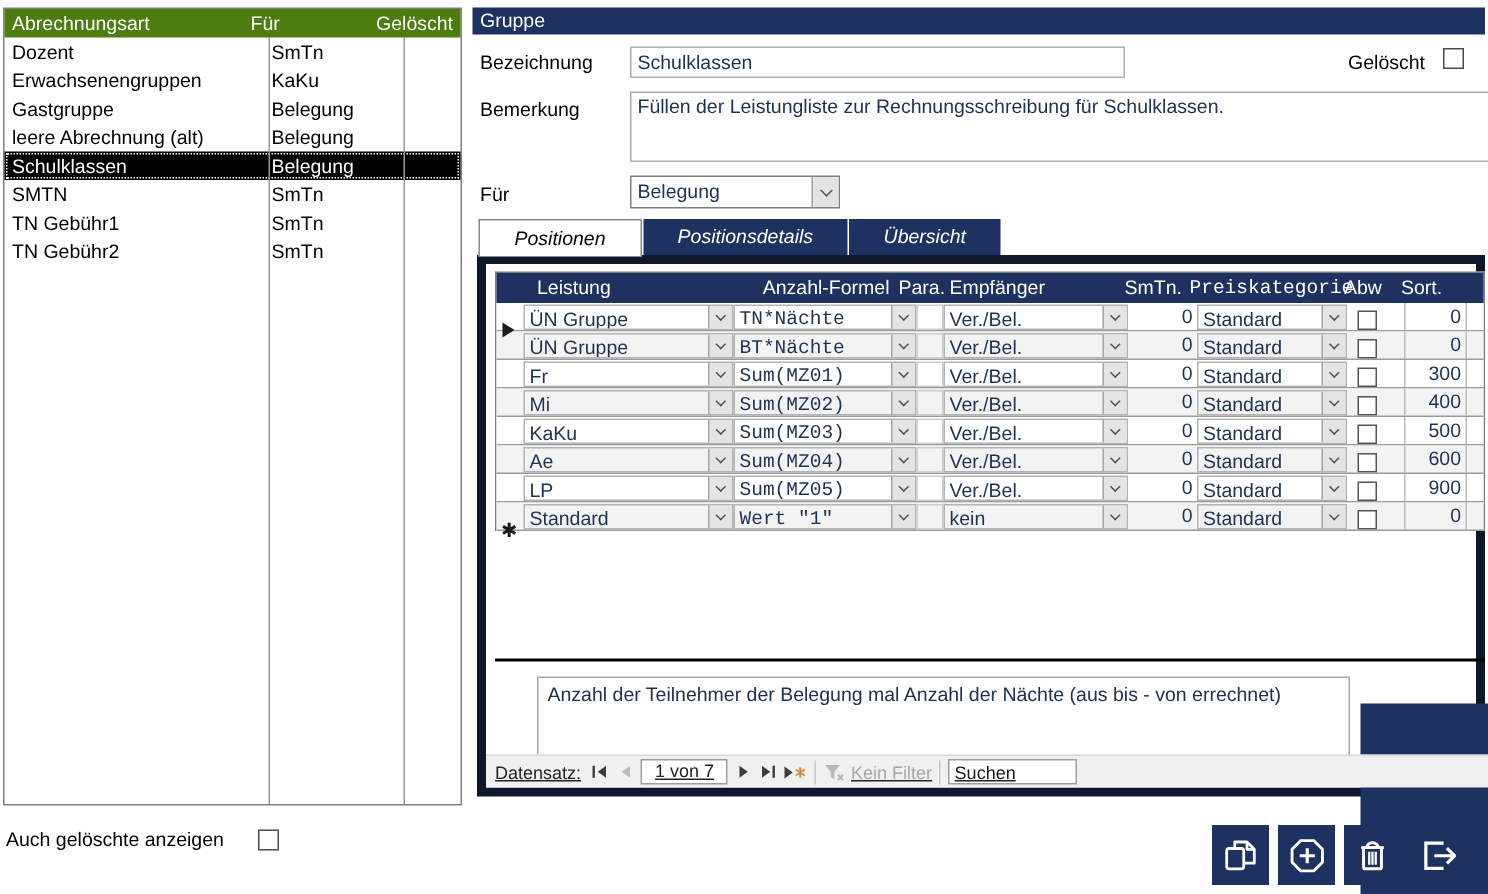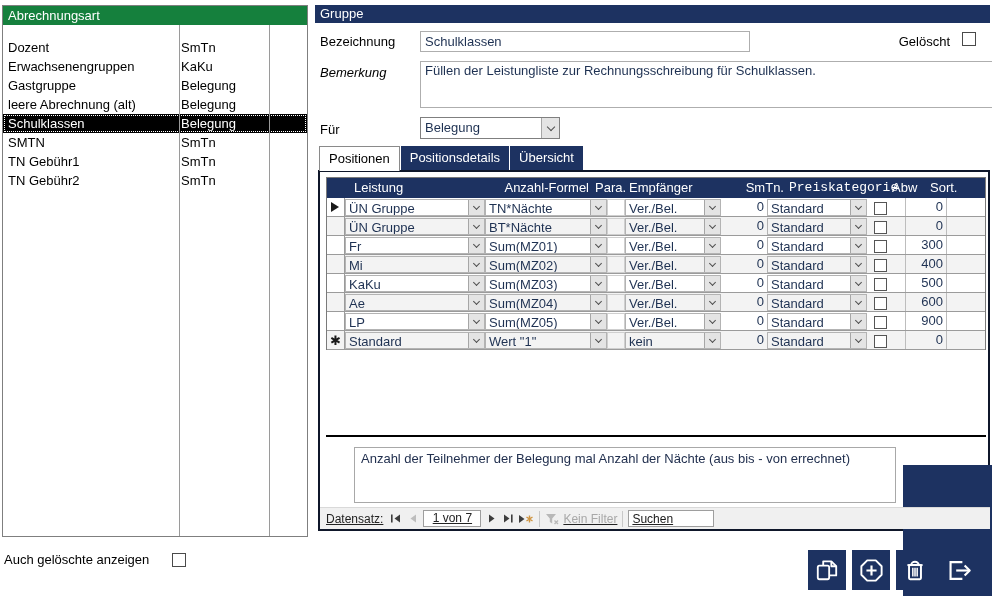--- a/index.html
+++ b/index.html
@@ -1,25 +1,25 @@
 <!DOCTYPE html>
 <html><head>
 <meta charset="utf-8">
 <style>
   * { margin:0; padding:0; box-sizing:border-box; }
   body { background:#fff; font-family:"Liberation Sans", sans-serif; }
   .screen { position:relative; width:992px; height:596px; background:#fff; overflow:hidden; font-size:13px; color:#000; }
 
   
   .list-panel { position:absolute; left:2px; top:5px; width:306px; height:532px; border:1px solid #7f7f7f; background:#fff; }
-  .list-header { display:flex; height:19px; background:#15803d; color:#fff; line-height:19px;flex-direction:column; }
+  .list-header { display:flex; height:19px; background:#4d7c0f; color:#fff; line-height:19px; }
   .lh-name { width:176px; padding-left:5px; }
   .lh-fuer { width:90px; }
   .lh-gel { flex:1; text-align:right; padding-right:5px; }
-  .list-body { padding-top:13px; }
+  .list-body { padding-top:0; }
   .list-row { display:flex; height:19px; line-height:19px; cursor:default; }
   .list-row .lr-name { width:176px; padding-left:5px; white-space:nowrap; overflow:hidden; }
   .list-row .lr-fuer { width:90px; padding-left:2px; }
   .list-row .lr-gel { flex:1; }
   .list-row.sel { background:#000; color:#fff; outline:1px dotted #fff; outline-offset:-2px; }
   .vline { position:absolute; top:19px; bottom:0; width:0; border-left:1px solid #9a9a9a; }
   .vline.v1 { left:176px; } .vline.v2 { left:266px; }
 
   
   .show-deleted { position:absolute; left:4px; top:552px; height:16px; line-height:16px; }
@@ -28,49 +28,49 @@
 
   
   .details-panel { position:absolute; left:315px; top:5px; width:675px; height:535px; }
   .panel-header { height:18px; background:#1d3261; color:#fff; line-height:18px; padding-left:5px; }
   .lbl { position:absolute; white-space:nowrap; }
   .txt-input { position:absolute; border:1px solid #aeaeae; background:#fff; color:#1e3152; font-family:"Liberation Sans",sans-serif; font-size:13px; padding:1px 4px; }
   #bez-label { left:5px; top:29px; }
   #bez-input { left:105px; top:26px; width:330px; height:21px; }
   #gel-label { left:565px; top:29px; width:70px; text-align:right; }
   #gel-check { position:absolute; left:647px; top:27px; }
-  #bem-label { left:5px; top:60px;font-style:italic; }
+  #bem-label { left:5px; top:60px; }
   #bem-input { left:105px; top:56px; width:665px; height:47px; resize:none; overflow:hidden; line-height:15px; }
   #fuer-label { left:5px; top:117px; }
   .combo { position:absolute; left:105px; top:112px; width:140px; height:22px; border:1px solid #7f7f7f; background:#fff; display:flex; }
   .combo-text { flex:1; padding:2px 4px; color:#1e3152; white-space:nowrap; overflow:hidden; }
   .dd { width:18px; background:#e4e4e4; border-left:1px solid #a6a6a6; display:flex; align-items:center; justify-content:center; cursor:default; }
   .chev { width:6px; height:6px; border-right:1.5px solid #4f4f4f; border-bottom:1.5px solid #4f4f4f; transform:rotate(45deg); margin-top:-3px; }
 
   
   .tabbar { position:absolute; left:4px; top:141px; height:24px; display:flex; z-index:3; }
-  .tab { height:24px; line-height:24px; padding:0 9px; background:#1d3261; color:#fff; margin-right:1px; cursor:default; }
+  .tab { height:24px; line-height:24px; padding:0 23px; background:#1d3261; color:#fff; margin-right:1px; cursor:default;font-style:italic; }
   .tab.active { background:#fff; color:#000; border:1px solid #8a8a8a; border-bottom:none; height:25px; }
 
   
-  .tabpage { position:absolute; left:3px; top:165px; width:672px; height:361px; border:2px solid #0f172a; background:#fff; }
+  .tabpage { position:absolute; left:3px; top:165px; width:672px; height:361px; border:6px solid #0f172a; background:#fff; }
 
   
   .postable { position:absolute; left:6px; top:5px; width:660px; border:1px solid #7a7a7a; border-bottom:none; background:#fff; }
   .thead { position:relative; height:20px; background:#1d3261; color:#fff; line-height:20px; }
   .thead span { position:absolute; top:0; white-space:nowrap; }
   .hl-leistung { left:27px; } .hl-anzahl { left:160px; width:102px; text-align:right; }
   .hl-para { left:268px; } .hl-empf { left:302px; }
   .hl-kdnr { left:405px; width:52px; text-align:right; } .hl-preis { left:462px;font-family:Liberation Mono, monospace; }
   .hl-abw { left:565px; } .hl-sort { left:603px; }
-  .trow { display:flex; height:19px; border-bottom:1px solid #9b9b9b; background:#fff; line-height:17px; }
+  .trow { display:flex; height:19px; border-bottom:1px solid #9b9b9b; background:#fff; line-height:17px;align-items:center; }
   .trow.alt { background:#f3f3f3; }
   .c-sel { width:18px; border-right:1px solid #9b9b9b; position:relative; }
-  .c-leist { width:140px; } .c-anz { width:122px; } .c-para { width:18px; }
-  .c-empf { width:96px; } .c-kdnr { width:46px; } .c-preis { width:100px; }
+  .c-leist { width:140px; } .c-anz { width:122px;font-family:Liberation Mono, monospace; } .c-para { width:18px; }
+  .c-empf { width:123px; } .c-kdnr { width:46px; } .c-preis { width:100px; }
   .c-abw { width:38px; } .c-sort { width:42px; border-left:1px solid #bdbdbd; border-right:1px solid #bdbdbd; }
   .c-end { flex:1; }
   .c-kdnr, .c-sort { text-align:right; padding-right:3px; color:#1e3152; line-height:18px; }
   .fbox { height:17px; margin-top:1px; border:1px solid #b3b3b3; display:flex; background:inherit; }
   .fbox .ftext { flex:1; padding:0 3px; color:#1e3152; white-space:nowrap; overflow:hidden; }
   .fbox .dd { width:16px; }
   .fbox .chev { width:5px; height:5px; margin-top:-2px; }
   .pbox { height:17px; margin-top:1px; border:1px solid #cfcfcf; background:inherit; }
   .c-abw .cb { width:13px; height:13px; margin:2px 0 0 7px; border:1px solid #555; }
   .cur-marker { position:absolute; left:4px; top:4px; width:0; height:0; border-left:8px solid #1a1a1a; border-top:5px solid transparent; border-bottom:5px solid transparent; }

